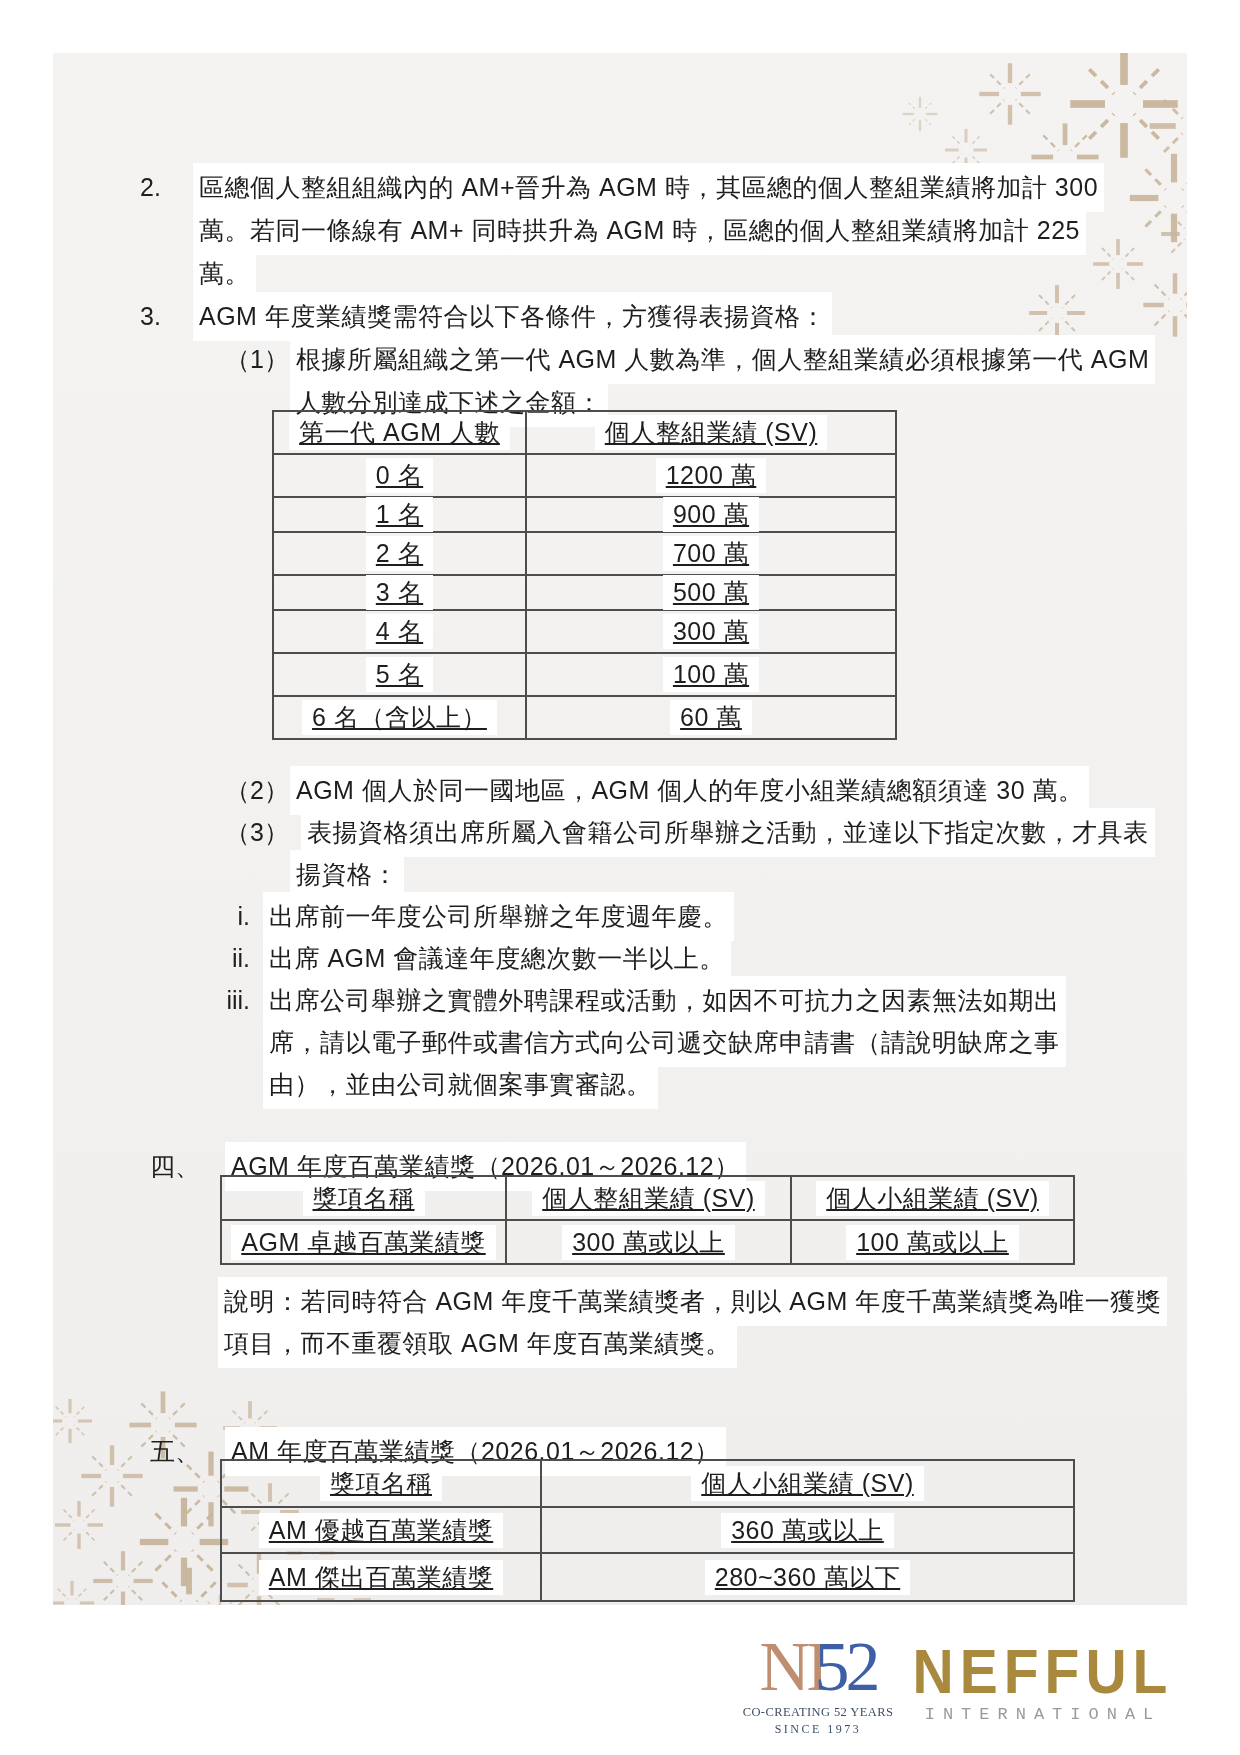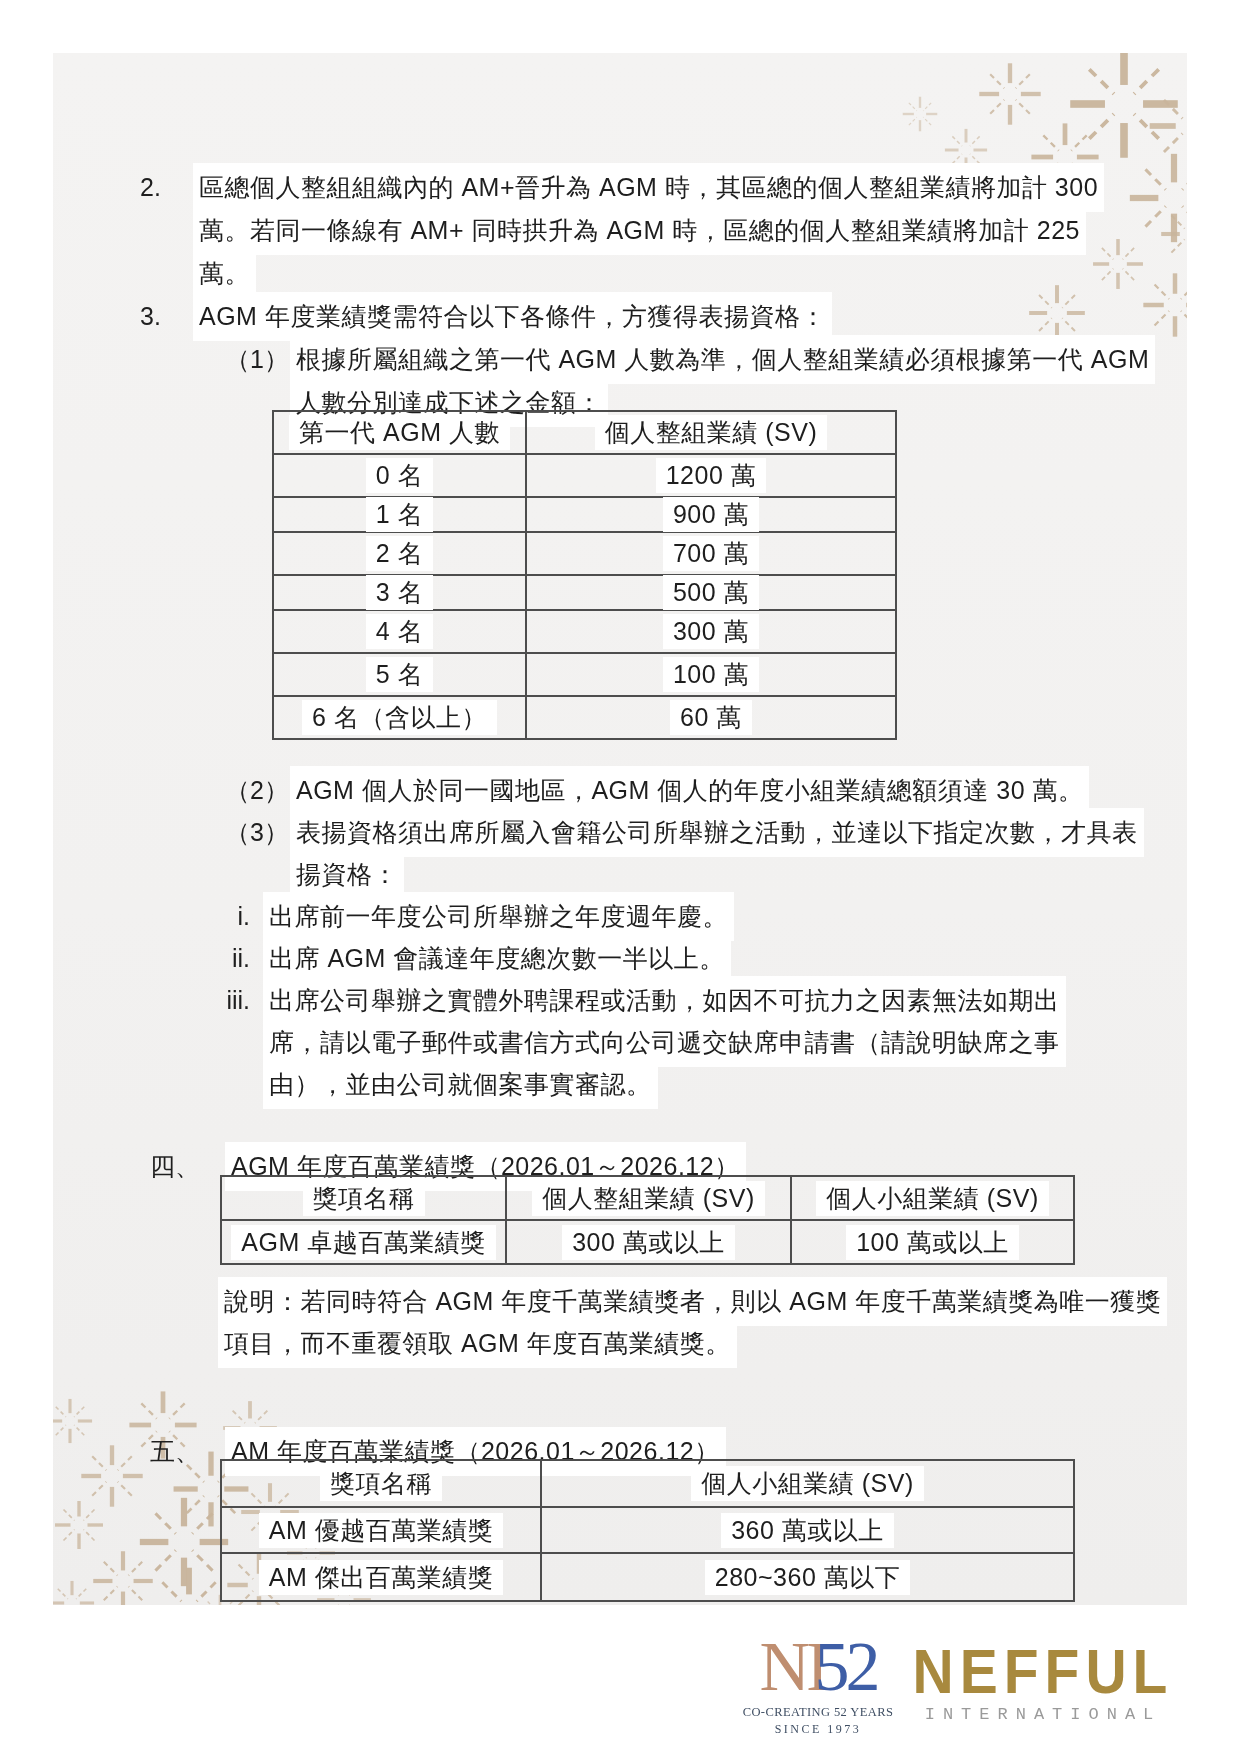--- a/index.html
+++ b/index.html
@@ -21,21 +21,21 @@
   }
   .hl { background:#ffffff; padding:3px 6px 4px 6px; }
   .mk { letter-spacing:0; }
   .mk-right { justify-content:flex-end; }
   table.t {
     position:absolute; border-collapse:collapse; table-layout:fixed;
   }
   table.t td {
     border:2px solid var(--table-border,#4d4d4d);
     text-align:center; vertical-align:middle;
-    font-size:25px; padding:0; letter-spacing:0.5px; white-space:nowrap;
+    font-size:25px; padding:0; letter-spacing:0.5px; white-space:nowrap;text-decoration:underline;
   }
   table.t td .hl { padding:3px 10px 4px 10px; }
   
   .ni52 {
     position:absolute; left:740px; top:1630px; width:156px; text-align:center;
     font-family:"Liberation Serif", serif;
   }
   .ni52-word { font-size:70px; line-height:74px; letter-spacing:-4px; }
   .ni52-ni { color:var(--ni52-rose,#bf8e70); }
   .ni52-num { color:var(--ni52-blue,#3e5ea6); margin-left:-11px; }
@@ -237,21 +237,21 @@
   <div class="ln mk" style="left:172px;top:716px">
       <span>（2）</span>
     </div>
   <div class="ln" style="left:237px;top:716px">
       <span class="hl">AGM 個人於同一國地區，AGM 個人的年度小組業績總額須達 30 萬。</span>
     </div>
 
   <div class="ln mk" style="left:172px;top:758px">
       <span>（3）</span>
     </div>
-  <div class="ln" style="left:237px;top:758px">
+  <div class="ln" style="left:248px;top:758px">
       <span class="hl">表揚資格須出席所屬入會籍公司所舉辦之活動，並達以下指定次數，才具表</span>
     </div>
   <div class="ln" style="left:237px;top:800px">
       <span class="hl">揚資格：</span>
     </div>
 
   <div class="ln mk mk-right" style="left:150px;top:842px;width:47px">
       <span>i.</span>
     </div>
   <div class="ln" style="left:210px;top:842px">

